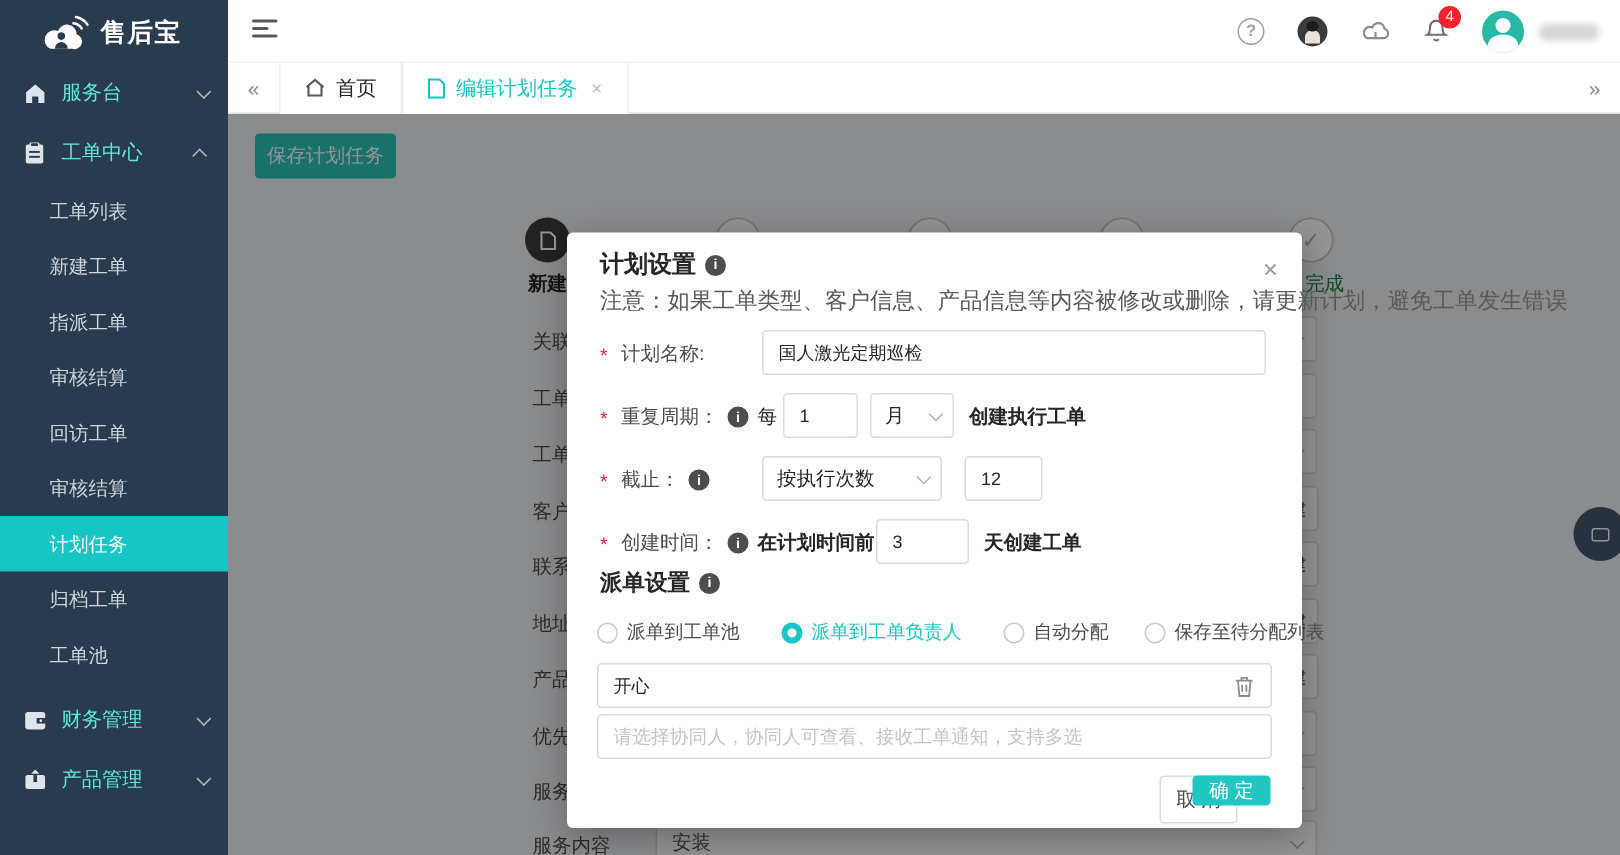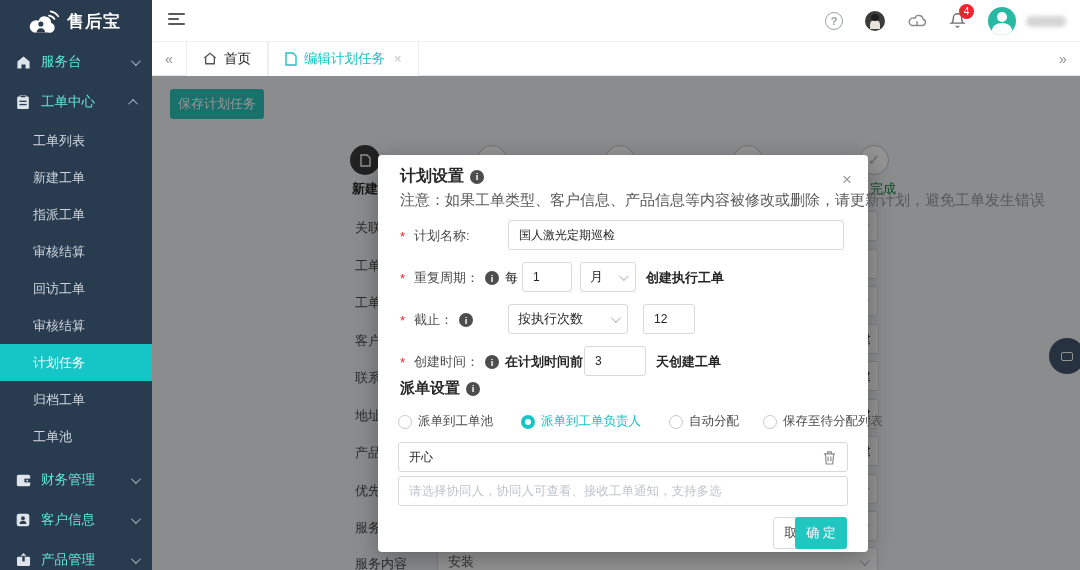--- a/index.html
+++ b/index.html
@@ -80,21 +80,21 @@
   .m-text { position:absolute; font-size:13px; color:#262626; white-space:nowrap; }
   .sec-title { position:absolute; left:22px; top:224px; font-size:15px; font-weight:bold; color:#262626; display:flex; align-items:center; gap:6px; }
   .radio-row { position:absolute; left:20px; top:258px; width:452px; display:flex; gap:0; }
   .radio-opt { display:flex; align-items:center; gap:6px; cursor:pointer; font-size:12.5px; color:#4b4b4b; white-space:nowrap; }
   .rdot { width:14px; height:14px; border-radius:50%; border:1px solid #c9c9c9; background:#fff; flex:0 0 auto; }
   .radio-opt.sel .rdot { border:4px solid #16c5c5; }
   .radio-opt.sel { color:#16c5c5; }
   .wide-input { position:absolute; left:20px; width:450px; }
   .trash { position:absolute; right:32px; width:13px; height:15px; cursor:pointer; }
   .m-cancel { position:absolute; left:355px; top:362px; width:52px; height:32px; background:#fff; border:1px solid #d9d9d9; border-radius:3px; font-size:13px; color:#4b4b4b; cursor:pointer;margin-left:40px; }
-  .m-ok { position:absolute; left:417px; top:362px; width:52px; height:32px; background:#1fc7c0; border:none; border-radius:3px; font-size:13px; color:#fff; cursor:pointer; }
+  .m-ok { position:absolute; left:417px; top:362px; width:52px; height:20px; background:#1fc7c0; border:none; border-radius:3px; font-size:13px; color:#fff; cursor:pointer; }
   input::placeholder { color:#c0c4cc; font-size:12.5px; }
 </style>
 </head>
 <body>
 
 <div class="app">
 
   <div class="sidebar">
     <div class="logo">
       <svg width="34" height="27" viewBox="0 0 40 30">
@@ -160,31 +160,20 @@
 
     <div class="side-item" style="margin-top:5px;">
       <span class="s-ico">
         <svg width="15" height="13" viewBox="0 0 16 14">
             <rect x="0.8" y="0.8" width="14.4" height="12.4" rx="2" fill="#dfe4ea"></rect>
             <rect x="9" y="5" width="7" height="4" fill="#293b4e"></rect>
             <circle cx="12" cy="7" r="1" fill="#dfe4ea"></circle>
           </svg>
       </span>
       <span class="s-label">财务管理</span>
-      <span class="chev down"></span>
-    </div>
-    <div class="side-item">
-      <span class="s-ico">
-        <svg width="14" height="14" viewBox="0 0 16 16">
-            <rect x="0.8" y="0.8" width="14.4" height="14.4" rx="2.5" fill="#dfe4ea"></rect>
-            <circle cx="8" cy="6" r="2.2" fill="#293b4e"></circle>
-            <path d="M4 12.5c0-2.3 1.8-3.7 4-3.7s4 1.4 4 3.7z" fill="#293b4e"></path>
-          </svg>
-      </span>
-      <span class="s-label">客户信息</span>
       <span class="chev down"></span>
     </div>
     <div class="side-item">
       <span class="s-ico">
         <svg width="15" height="14" viewBox="0 0 16 15">
             <path d="M8 0l3 3H5z" fill="#dfe4ea"></path>
             <rect x="1" y="4" width="14" height="10" rx="1.5" fill="#dfe4ea"></rect>
             <rect x="6.7" y="4" width="2.6" height="5" fill="#293b4e"></rect>
           </svg>
       </span>

